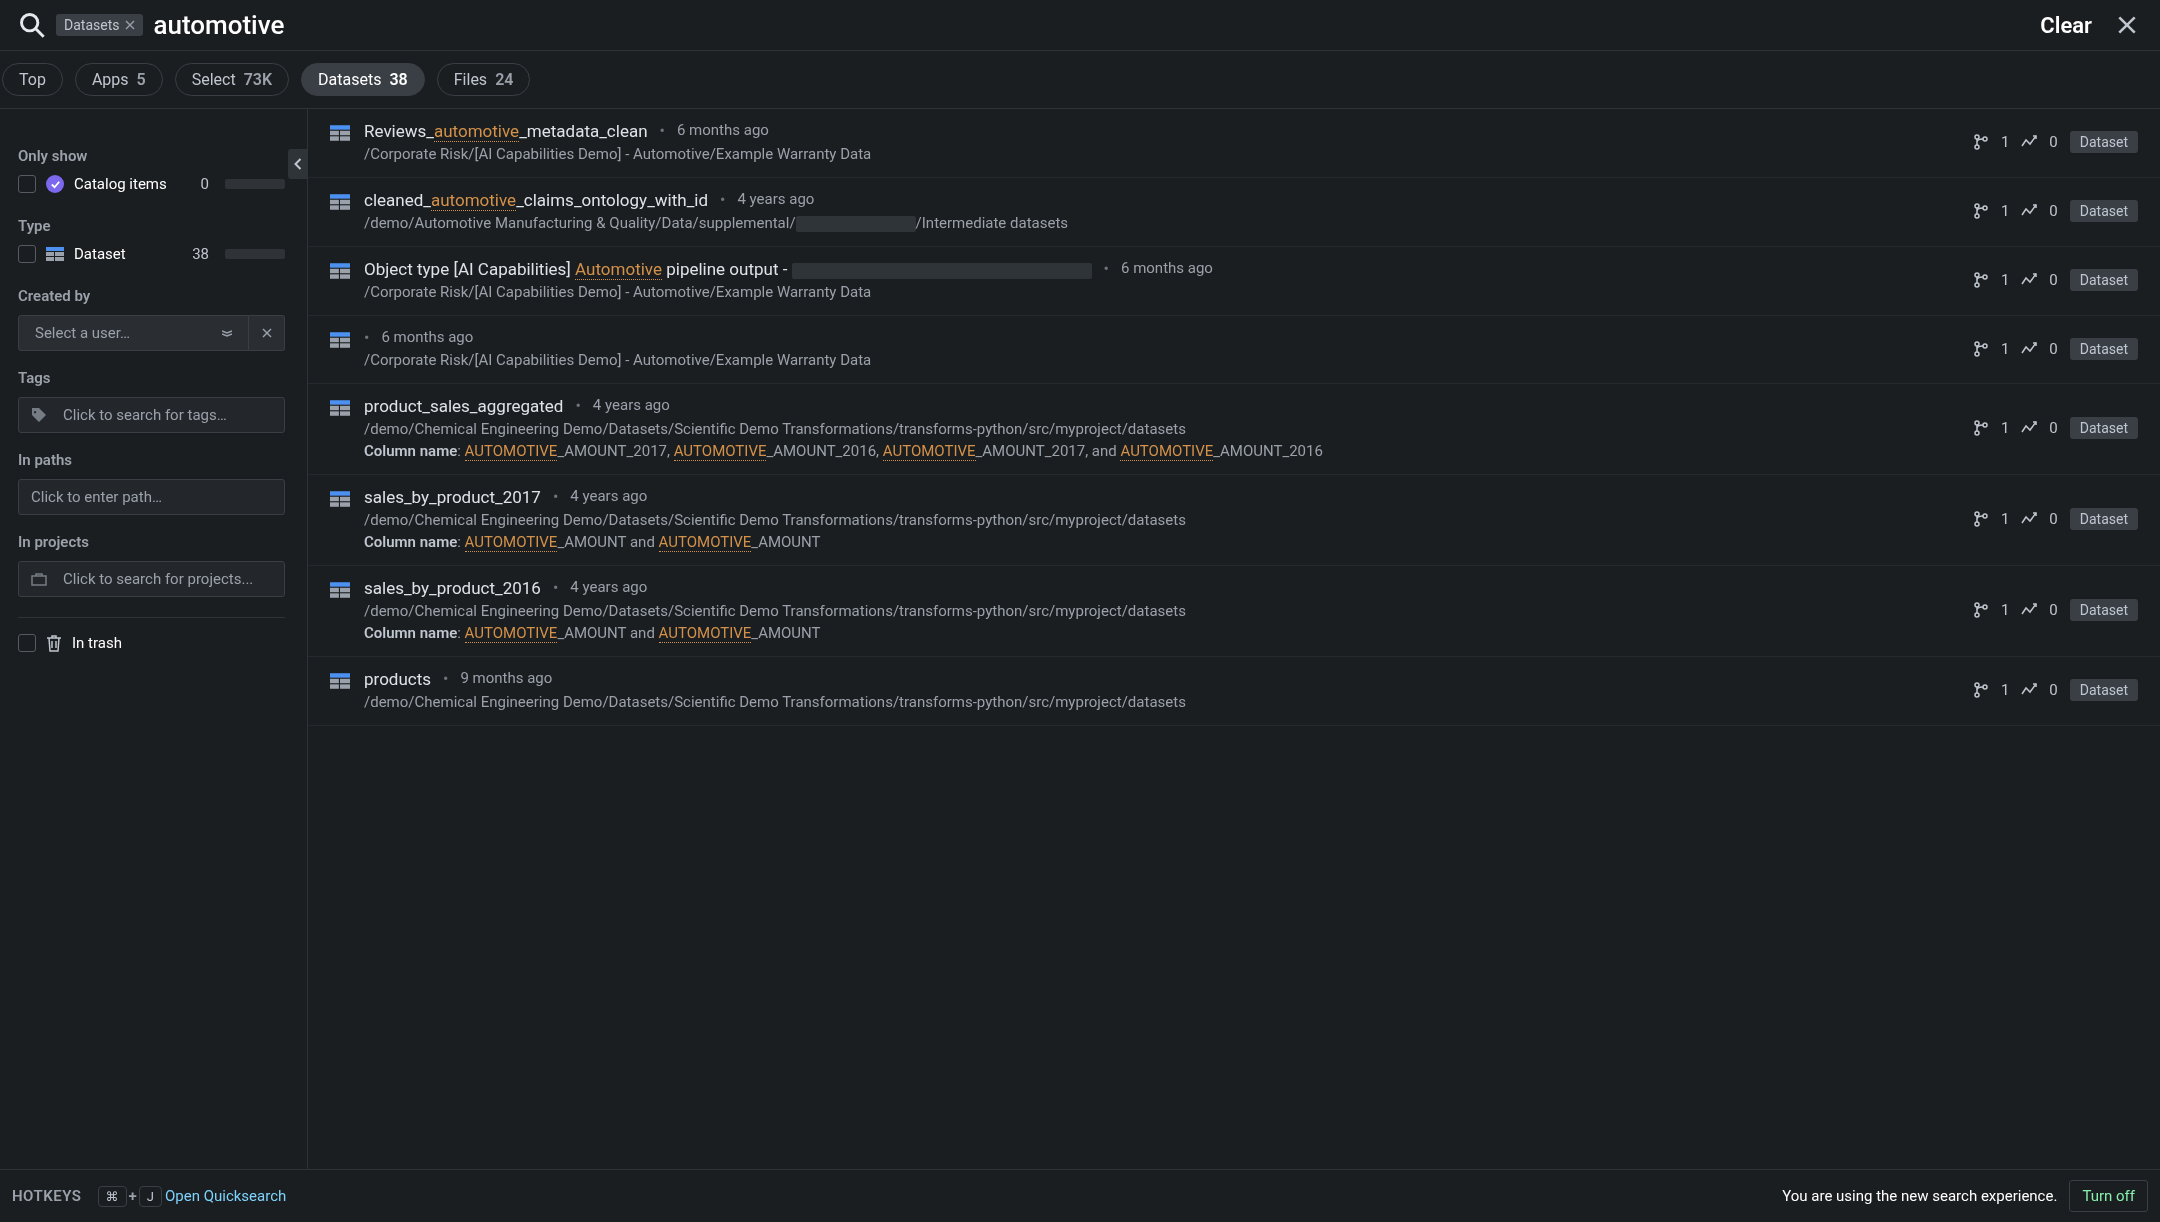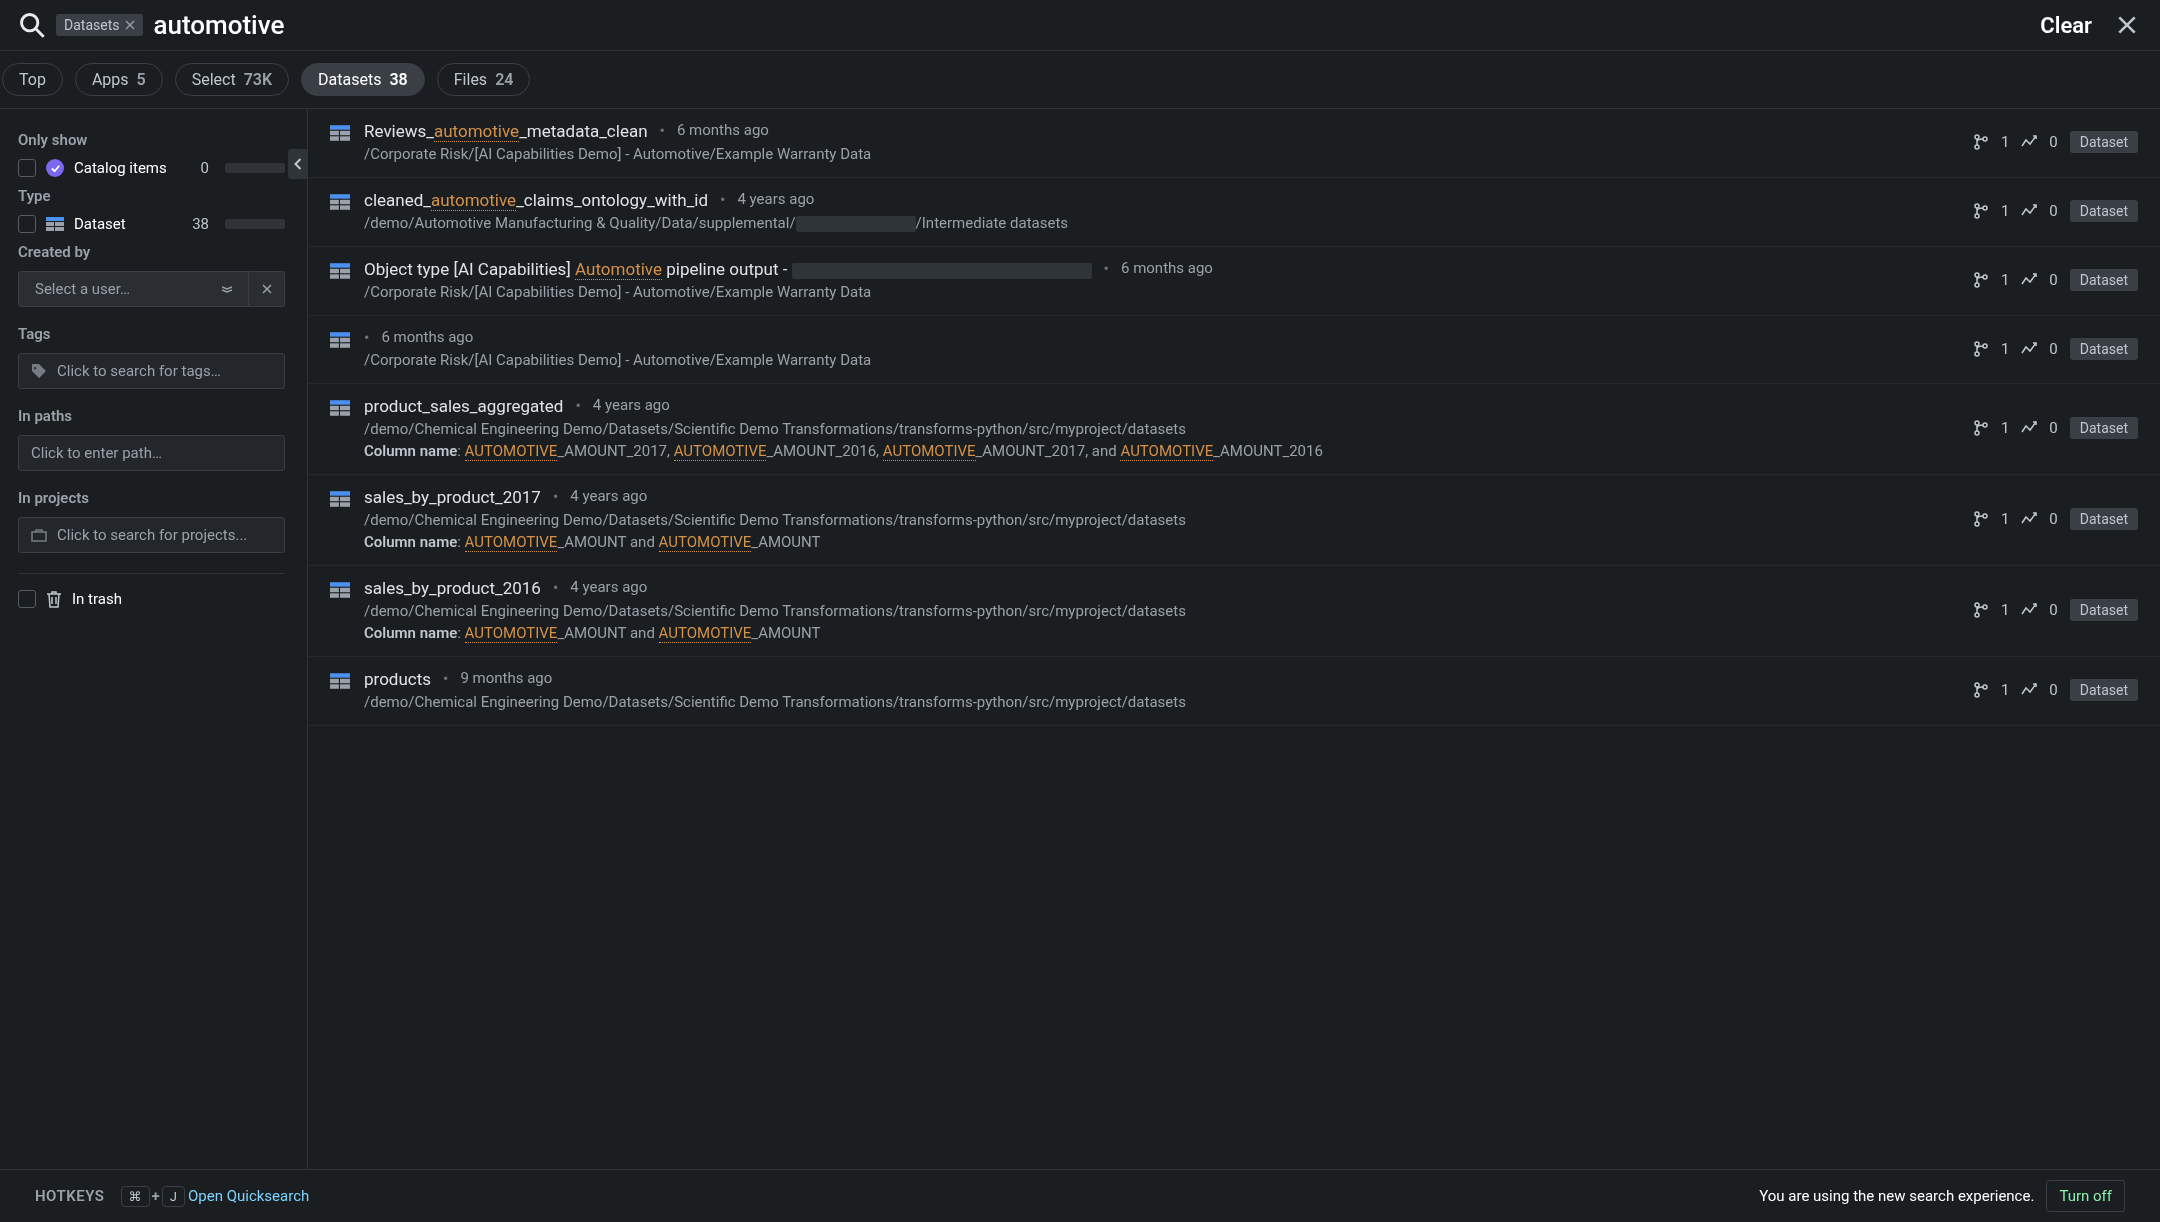--- a/index.html
+++ b/index.html
@@ -21,35 +21,35 @@
 .tab .count { color: #9aa1aa; font-weight: 600; }
 .tab.active { background: #3a3f46; color: #fff; }
 .tab.active .count { color: #fff; }
 
 
 .body { flex: 1; display: flex; overflow: hidden; }
 
 
 .sidebar { width: 308px; border-right: 1px solid #2f3338; padding: 14px 22px 14px 18px; font-size: 15px; position: relative; }
 .sidebar-toggle { position: absolute; right: -1px; top: 40px; width: 20px; height: 30px; background: #2f3438; display: flex; align-items: center; justify-content: center; cursor: pointer; border-radius: 3px 0 0 3px; }
-.section-label { color: #9aa1aa; font-size: 15px; font-weight: 600; margin-bottom: 10px; margin-top: 8px; }
+.section-label { color: #9aa1aa; font-size: 15px; font-weight: 600; margin-bottom: 10px; margin-top: 24px; }
 .filter-row { display: flex; align-items: center; gap: 10px; margin-bottom: 10px; }
 .checkbox { width: 18px; height: 18px; border: 1px solid #555b63; border-radius: 3px; cursor: pointer; flex-shrink: 0; }
 .badge-catalog { width: 18px; height: 18px; border-radius: 50%; background: #7b68ee; display: inline-flex; align-items: center; justify-content: center; }
 .badge-catalog svg { width: 11px; height: 11px; }
 .filter-label { flex: 1; color: #fff; }
 .filter-count { color: #bfc6cf; margin-right: 6px; min-width: 20px; text-align: right; }
 .bar-bg { width: 60px; height: 10px; background: #2f3338; border-radius: 2px; overflow: hidden; }
 .bar-fill { height: 100%; background: #4c90f0; }
 
 .select-row { display: flex; }
 .select-box { flex: 1; border: 1px solid #3a3f46; border-radius: 3px 0 0 3px; padding: 8px 16px; color: #9aa1aa; background:#2a2e33; display:flex; justify-content:space-between; align-items:center; cursor:pointer; }
 .select-clear { width: 36px; border: 1px solid #3a3f46; border-left: none; border-radius: 0 3px 3px 0; display:flex; align-items:center; justify-content:center; background:#2a2e33; cursor:pointer; }
 
-.input-box { border: 1px solid #3a3f46; border-radius: 3px; padding: 8px 12px; color: #9aa1aa; background:#23272b; display:flex; align-items:center; gap:10px; cursor:text; }
+.input-box { border: 1px solid #3a3f46; border-radius: 3px; padding: 8px 12px; color: #9aa1aa; background:#23272b; display:flex; align-items:center; gap:16px; cursor:text; }
 .input-box svg { width:16px; height:16px; opacity:.7; flex-shrink:0; }
 
 .divider { height:1px; background:#2f3338; margin: 20px 0 16px; }
 
 
 .results { flex: 1; overflow-y: auto; }
 .result { display: flex; padding: 12px 22px 14px 22px; border-bottom: 1px solid #25292d; gap: 14px; }
 .ricon { width: 20px; margin-top: 4px; flex-shrink:0; }
 .rbody { flex: 1; min-width:0; }
 .rtitle-row { display:flex; align-items:flex-start; gap: 12px; }
@@ -60,21 +60,21 @@
 .rtime { color:#9aa1aa; font-size:15px; }
 .rpath { color:#9aa1aa; font-size:15px; margin-top:4px; word-break:break-word; }
 .rextra { color:#9aa1aa; font-size:15px; margin-top:4px; }
 .rextra b { color:#bfc6cf; font-weight:600; }
 .rextra .hl { color:#d39149; border-bottom:1px dotted #d39149; }
 .rmeta { display:flex; align-items:center; gap:12px; margin-left:auto; font-size:15px; color:#bfc6cf; flex-shrink:0; }
 .rmeta svg { width:16px; height:16px; }
 .pill { background:#3a3f46; padding:3px 10px; border-radius:3px; font-size:14px; }
 
 
-.footer { display:flex; align-items:center; padding: 10px 35px; border-top:1px solid #2f3338; font-size:15px; }
+.footer { display:flex; align-items:center; padding: 10px 12px; border-top:1px solid #2f3338; font-size:15px; }
 .hotkeys-label { color:#9aa1aa; font-weight:600; letter-spacing:.5px; margin-right:14px; }
 .key { border:1px solid #3a3f46; border-radius:4px; padding:2px 7px; margin:0 2px; font-size:13px; color:#bfc6cf; }
 .footer-msg { margin-left:auto; color:#fff; margin-right:12px; }
 .turnoff { border:1px solid #3a3f46; border-radius:3px; padding:6px 12px; color:#86efac; cursor:pointer; }
 
 svg { display:block; }
 </style>
 </head>
 <body>
 

